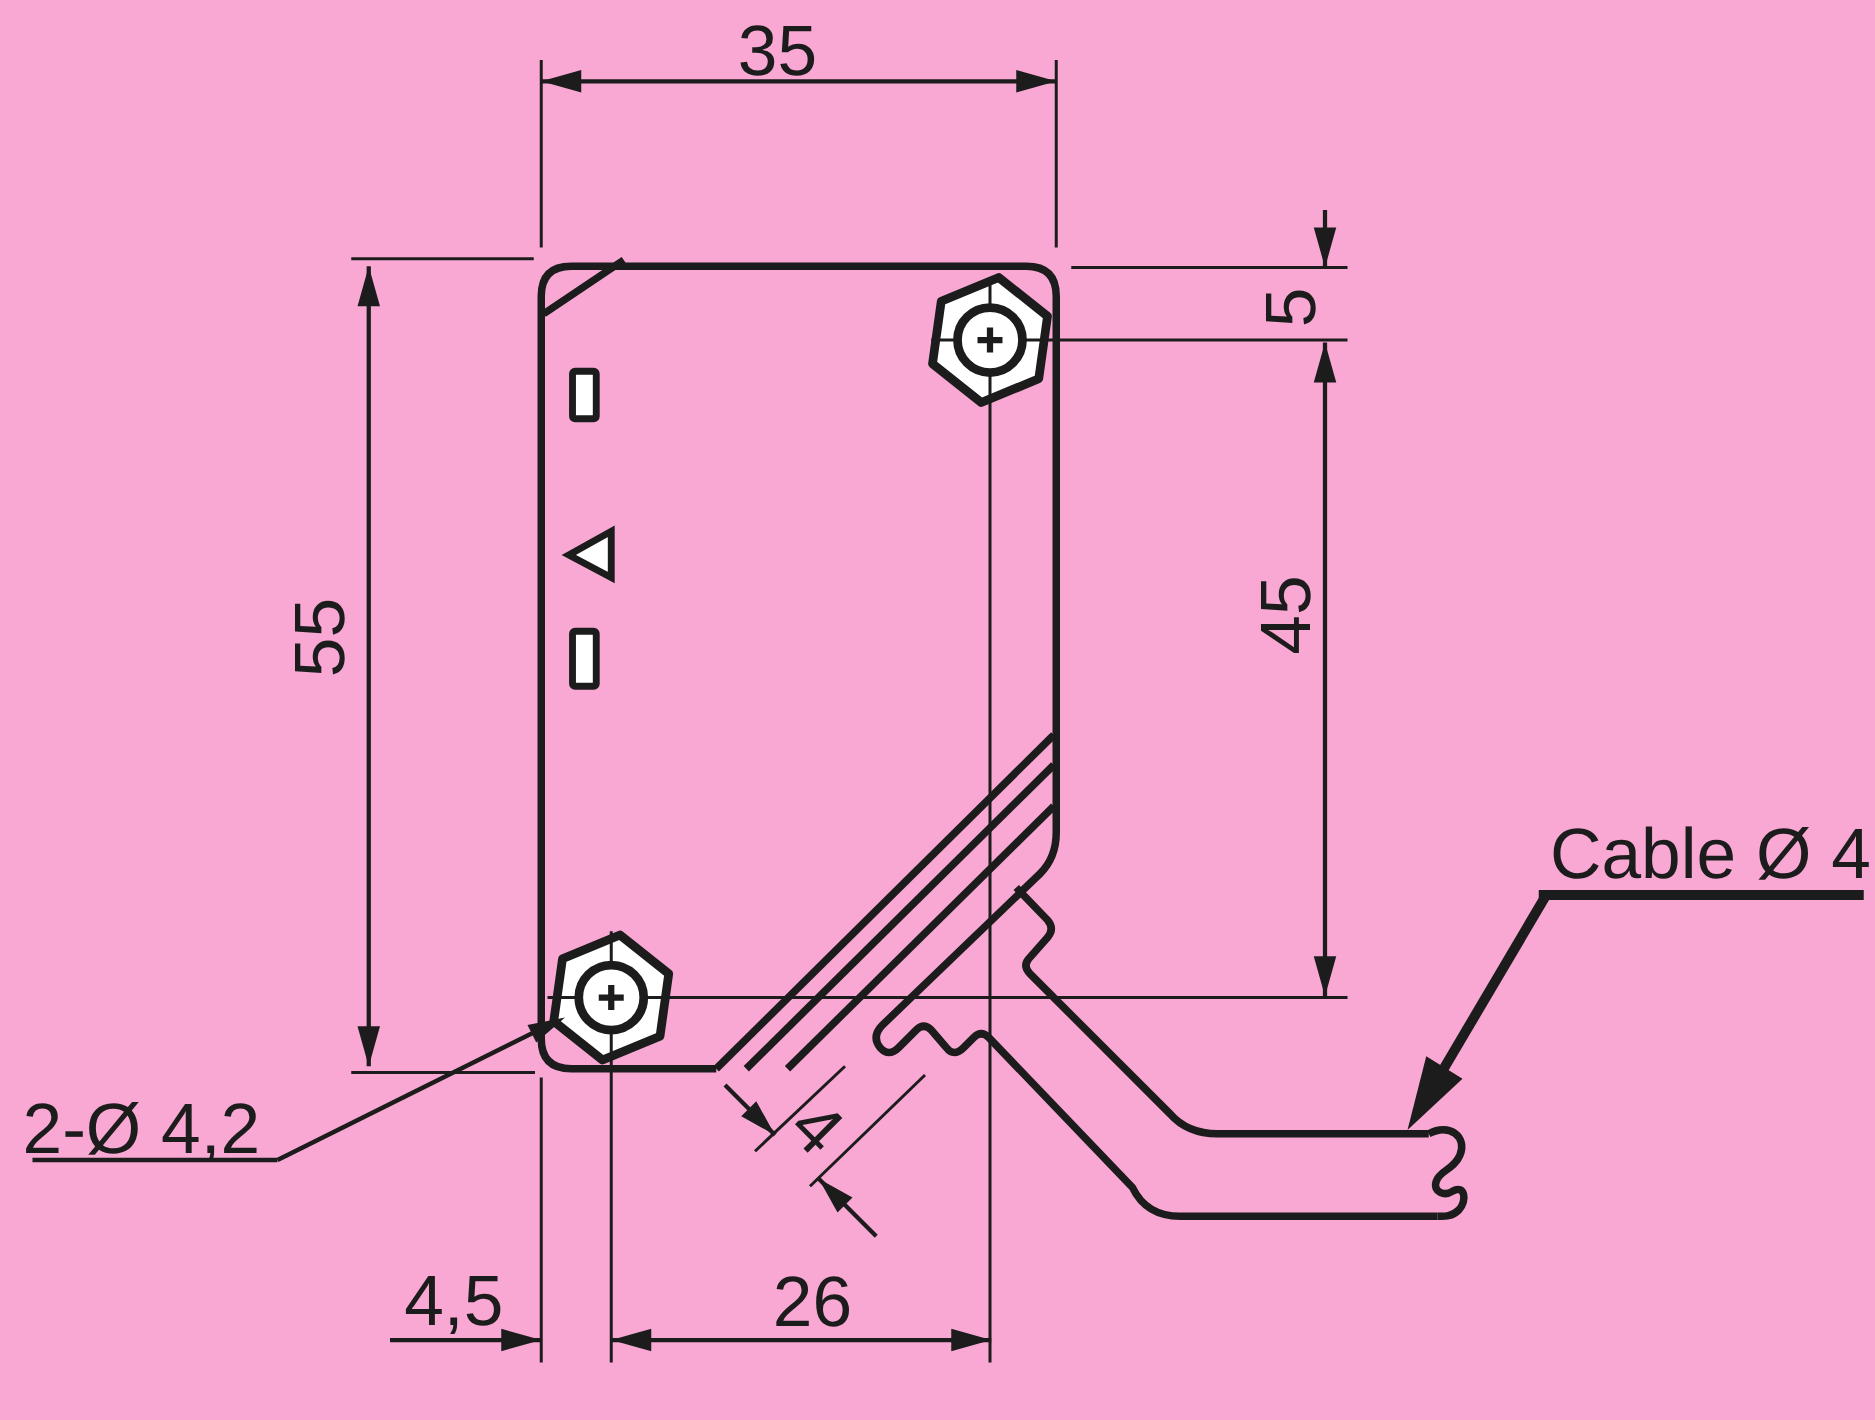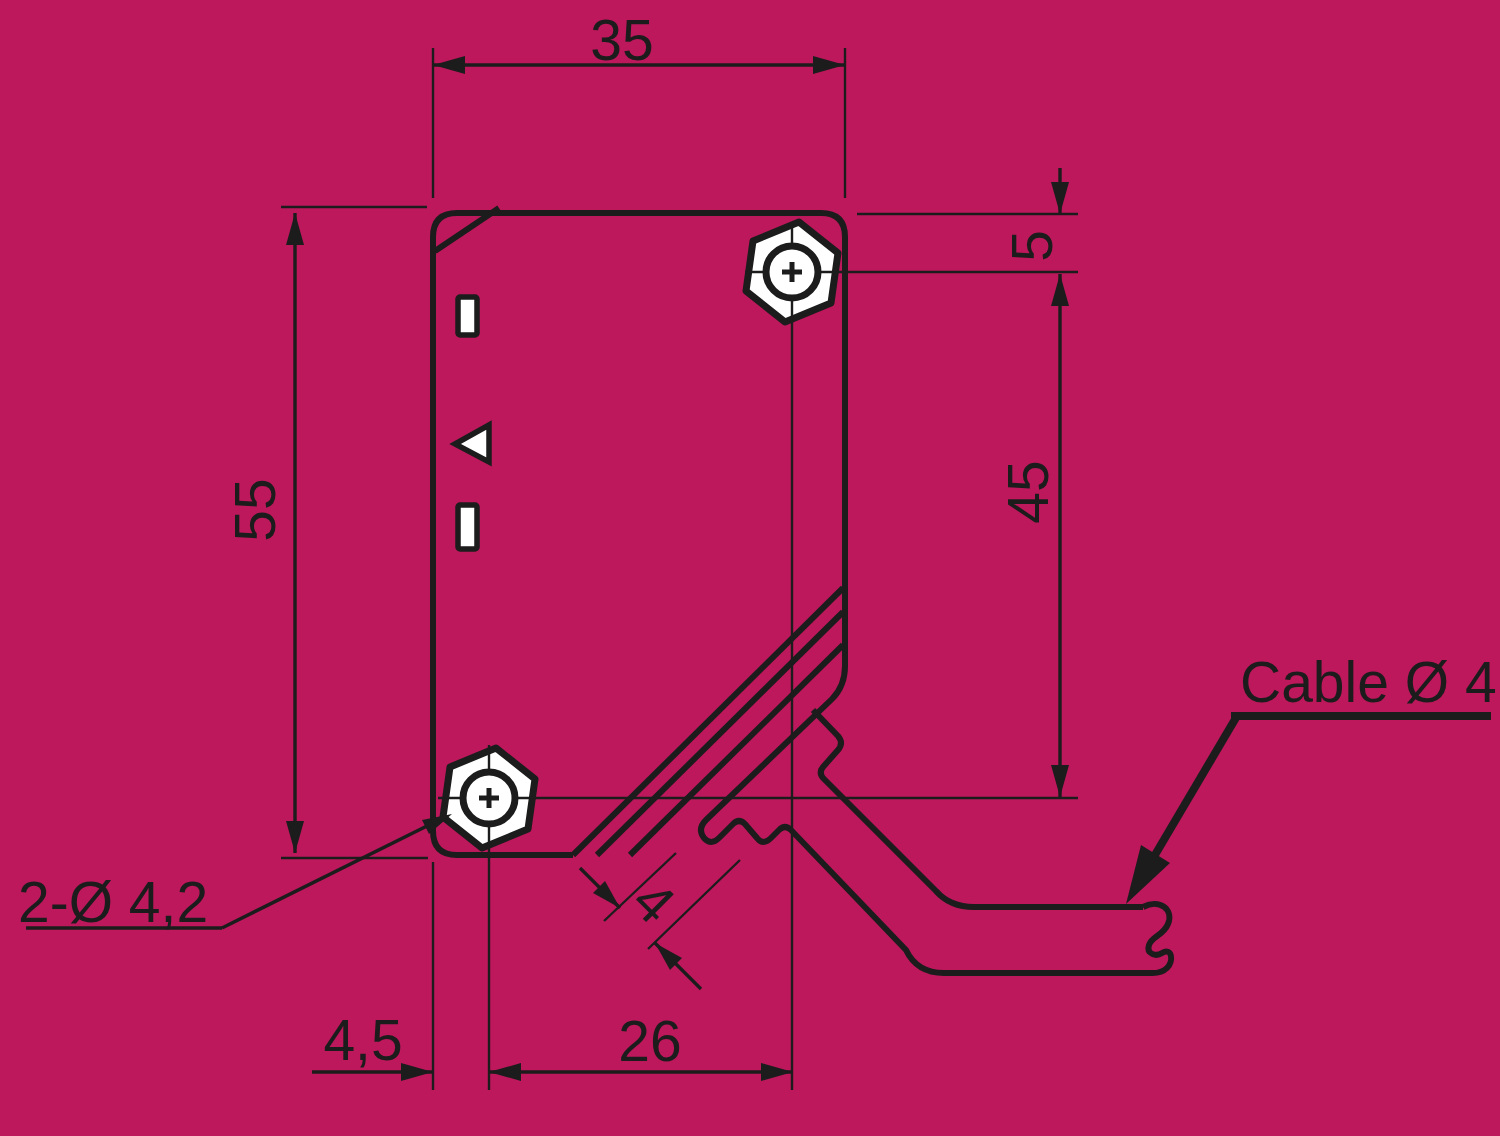--- a/index.html
+++ b/index.html
@@ -1,19 +1,19 @@
 <!DOCTYPE html>
 <html><head>
 <meta charset="utf-8">
 <style>
   html,body{margin:0;padding:0;background:#ffffff;}
   #stage{
     position:relative;
     width:1500px;height:1136px;
-    background:#be185d;
+    background:#f9a8d4;
     font-family:"Liberation Sans", sans-serif;
     overflow:hidden;
   }
   svg{position:absolute;left:0;top:0;}
   text{
     font-family:"Liberation Sans", sans-serif;
     font-size:57px;
     fill:#1c1c1c;
   }
   .thick{stroke:#1c1c1c;stroke-width:6;fill:none;stroke-linejoin:round;}

